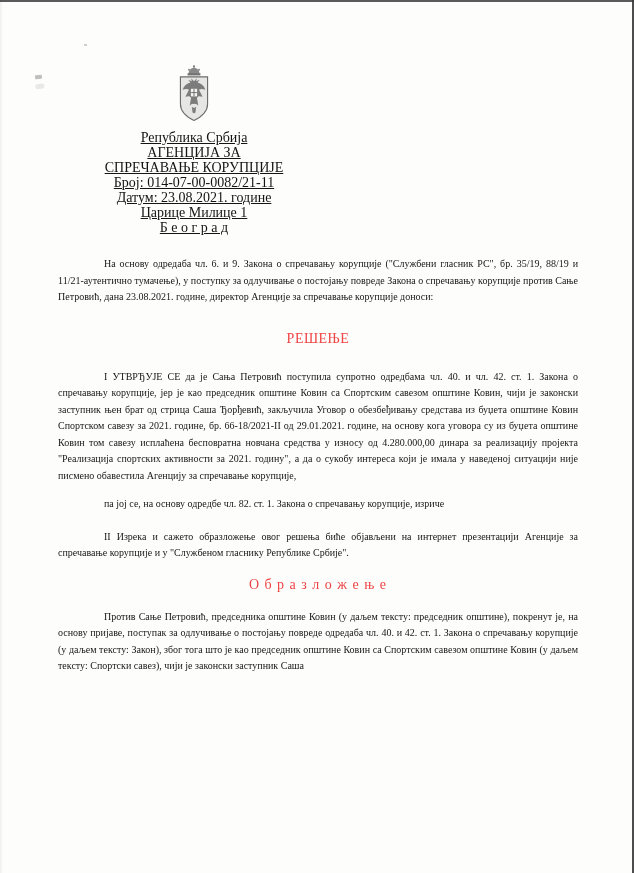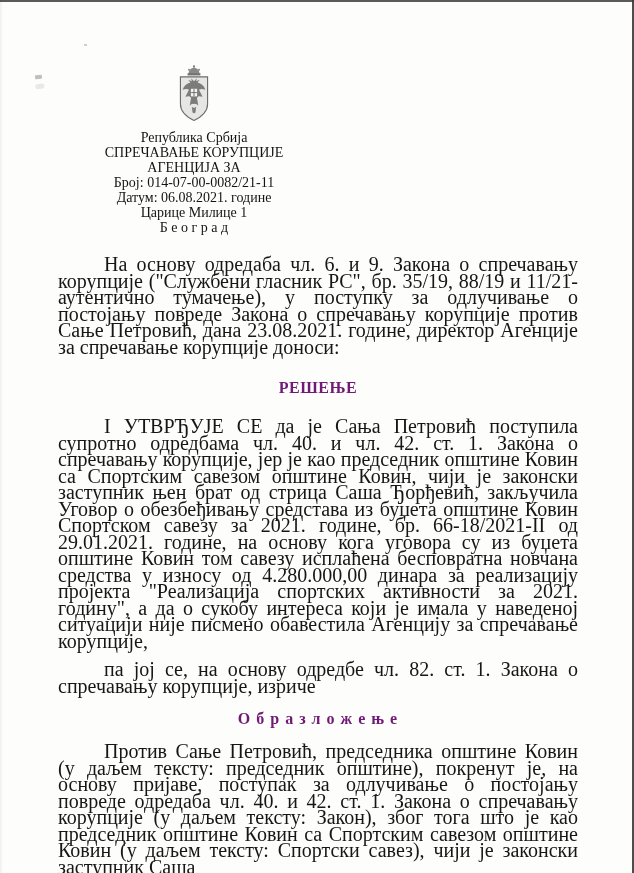--- a/index.html
+++ b/index.html
@@ -43,35 +43,36 @@
   }
 
   .letterhead {
     position:absolute; top:64px; left:56px; width:276px;
     text-align:center;
   }
   .coat { display:block; margin:0 auto 6px auto; width:46px; height:60px; opacity:.88; }
   .lh-line {
     font-size:14px; line-height:15px; color:#141414;
     white-space:nowrap;
+    text-decoration:underline;
   }
 
   .doc-body {
     position:absolute; top:256px; left:58px; width:520px;
   }
   .para {
     margin:0; text-align:justify;
-    font-size:20px; line-height:16.5px;
+    font-size:10px; line-height:16.5px;
     color:#161616;
     font-family:Liberation Serif, serif;
   }
   .indent { text-indent:46px; }
   .center-line {
     margin:0; text-align:center;
-    font-size:16px; line-height:17px; color:#701a75;font-weight:bold;
+    font-size:14px; line-height:17px; color:#ef4444;
   }
   .title-resenje { margin:24px 0 22px 0; letter-spacing:.5px; }
   .measure-block { margin:16px 0 10px 0; }
   .mt-gap { margin-top:12px; }
   .title-obrazlozenje { margin:14px 0 16px 0; letter-spacing:1px; }
 </style>
 </head>
 <body>
 
 <div class="page">
@@ -95,39 +96,40 @@
 
       <path d="M30 24 L26 20 L27 24 L22 22 L25 26 Q17 28 14 36 Q20 34 23 36 L18 46 Q24 44 26 47 L24 58 Q27 55 30 56 Q33 55 36 58 L34 47 Q36 44 42 46 L37 36 Q40 34 46 36 Q43 28 35 26 L38 22 L33 24 L34 20 Z" fill="#6b6b6b"></path>
 
       <rect x="25" y="34" width="10" height="12" fill="#f2f2f0" stroke="#5f5f5f" stroke-width="1"></rect>
       <line x1="30" y1="35" x2="30" y2="45" stroke="#5f5f5f" stroke-width="1.4"></line>
       <line x1="26" y1="40" x2="34" y2="40" stroke="#5f5f5f" stroke-width="1.4"></line>
 
       <path d="M27 60 Q30 63 33 60 L32 68 Q30 70 28 68 Z" fill="#6b6b6b"></path>
     </svg>
     <div class="lh-line">Република Србија</div>
+    <div class="lh-line">АГЕНЦИЈА ЗА</div>
     <div class="lh-line">СПРЕЧАВАЊЕ КОРУПЦИЈЕ</div>
-    <div class="lh-line">АГЕНЦИЈА ЗА</div>
     <div class="lh-line">Број: 014-07-00-0082/21-11</div>
-    <div class="lh-line">Датум: 06.08.2021. године</div>
+    <div class="lh-line">Датум: 23.08.2021. године</div>
     <div class="lh-line">Царице Милице 1</div>
     <div class="lh-line">Б е о г р а д</div>
   </header>
 
   <main class="doc-body">
     <p class="para indent">На основу одредаба чл. 6. и 9. Закона о спречавању корупције  ("Службени гласник РС", бр. 35/19, 88/19 и 11/21-аутентично тумачење), у поступку за одлучивање о постојању повреде Закона о спречавању корупције против Сање Петровић, дана 23.08.2021. године, директор Агенције за спречавање корупције доноси:</p>
 
     <p class="center-line title-resenje">РЕШЕЊЕ</p>
 
     <p class="para indent">I УТВРЂУЈЕ СЕ да је Сања Петровић поступила супротно одредбама чл. 40. и чл. 42. ст. 1. Закона о спречавању корупције, јер је као председник општине Ковин са Спортским савезом општине Ковин, чији је законски заступник њен брат од стрица Саша Ђорђевић, закључила Уговор о обезбеђивању средстава из буџета општине Ковин Спортском савезу за 2021. године, бр. 66-18/2021-II од 29.01.2021. године, на основу кога уговора су из буџета општине Ковин том савезу исплаћена бесповратна новчана средства у износу од 4.280.000,00 динара за реализацију пројекта "Реализација спортских активности за 2021. годину", а да о сукобу интереса који је имала у наведеној ситуацији није писмено обавестила Агенцију за спречавање корупције,</p>
 
     <p class="para indent mt-gap">па јој се, на основу одредбе чл. 82. ст. 1. Закона о спречавању корупције, изриче</p>
 
     <div class="measure-block">
     </div>
 
+    <p class="para indent">II Изрека и сажето образложење овог решења биће објављени на интернет презентацији Агенције за спречавање корупције и у "Службеном гласнику Републике Србије".</p>
 
     <p class="center-line title-obrazlozenje">О б р а з л о ж е њ е</p>
 
     <p class="para indent">Против Сање Петровић, председника општине Ковин (у даљем тексту: председник општине), покренут је, на основу пријаве, поступак за одлучивање о постојању повреде одредаба чл. 40. и 42. ст. 1. Закона о спречавању корупције (у даљем тексту: Закон), због тога што је као председник општине Ковин са Спортским савезом општине Ковин (у даљем тексту: Спортски савез), чији је законски заступник Саша</p>
   </main>
 
 </div>
 
 </body></html>

